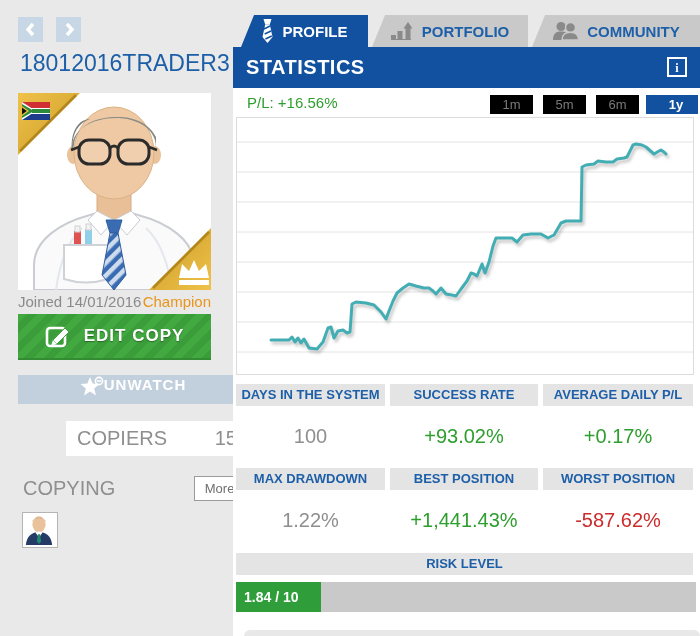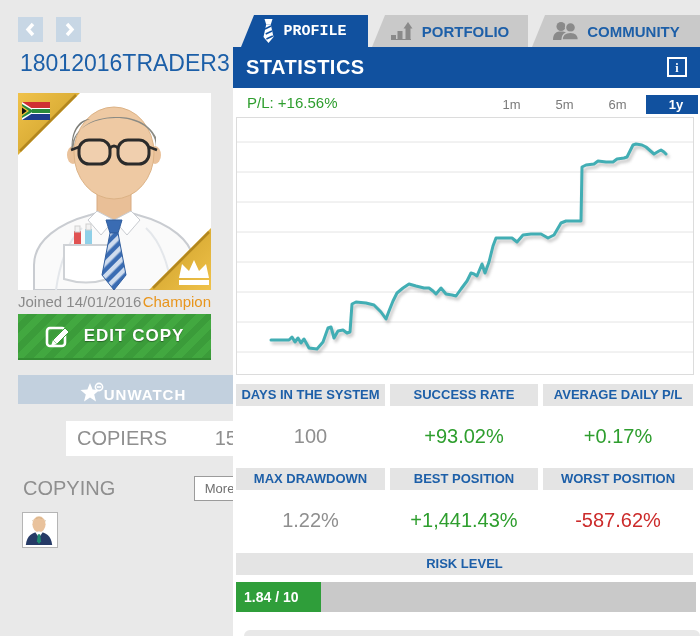--- a/index.html
+++ b/index.html
@@ -16,53 +16,53 @@
   .ribbon.br{right:0;bottom:0;}
   .joined-row{position:absolute;left:18px;top:293px;width:193px;font-size:15px;}
   .joined{color:#8a8a8a;}
   .champion{color:#e8951c;float:right;}
   .edit-copy{position:absolute;left:18px;top:314px;width:193px;height:46px;border:0;cursor:pointer;
      background:repeating-linear-gradient(135deg,#42a840 0 7px,#3b9c3a 7px 14px);
      border-bottom:2px solid #338c32;display:flex;align-items:center;justify-content:center;gap:12px;}
   .edit-copy span{color:#fff;font-weight:bold;font-size:17px;letter-spacing:1px;
      text-shadow:0 1px 1px rgba(0,0,0,0.35);}
   .unwatch{position:absolute;left:18px;top:375px;width:230px;height:29px;border:0;cursor:pointer;
-     background:#c2d0de;display:flex;align-items:flex-end;justify-content:center;}
+     background:#c2d0de;display:flex;align-items:flex-start;justify-content:center;}
   .unwatch span{color:#fff;font-weight:bold;font-size:15px;letter-spacing:1px;}
   .copiers-row{position:absolute;left:18px;top:421px;width:193px;height:35px;background:#fff;
      display:flex;align-items:center;justify-content:space-between;box-sizing:border-box;
      padding:0 11px;color:#8f8f8f;font-size:20px;margin-left:48px;}
   .copying-label{position:absolute;left:23px;top:477px;color:#8f8f8f;font-size:20px;}
   .more-btn{position:absolute;left:150px;top:476px;width:62px;height:25px;background:#fff;
      border:1px solid #9b9b9b;color:#6f6f6f;font-size:13px;cursor:pointer;
      font-family:"Liberation Sans",sans-serif;margin-left:44px;}
   .mini-avatar{position:absolute;left:22px;top:512px;width:34px;height:34px;background:#fff;
      border:1px solid #b5b5b5;cursor:pointer;}
 
   
   .tab{position:absolute;top:15px;height:32px;display:flex;align-items:center;justify-content:center;
        gap:8px;cursor:pointer;clip-path:polygon(13px 0,100% 0,100% 100%,0 100%);}
   .tab .lbl{font-weight:bold;font-size:15px;}
-  .tab-profile{left:241px;width:127px;background:#11519f;font-family:Liberation Mono, monospace;}
+  .tab-profile{left:241px;width:127px;background:#11519f;}
   .tab-profile .lbl{color:#fff;}
   .tab-portfolio{left:372px;width:156px;background:#c9c9c9;}
   .tab-community{left:532px;width:168px;background:#c9c9c9;}
   .tab-inactive .lbl{color:#1d5fa8;}
 
   
   .panel-bg{position:absolute;left:233px;top:47px;width:467px;height:589px;background:#fff;}
   .stats-bar{position:absolute;left:233px;top:47px;width:467px;height:41px;background:#11519f;}
   .stats-title{position:absolute;left:13px;top:9px;color:#fff;font-size:20px;font-weight:bold;
      letter-spacing:0.5px;}
   .info-btn{position:absolute;right:13px;top:10px;width:20px;height:20px;border:2px solid #fff;
      box-sizing:border-box;color:#fff;font-weight:bold;font-size:12px;text-align:center;
      line-height:16px;cursor:pointer;background:transparent;font-family:"Liberation Serif",serif;}
   .pl-text{position:absolute;left:247px;top:94px;font-size:15px;font-weight:normal;color:#2e9e2e;}
   .range-btn{position:absolute;top:95px;height:19px;border:0;font-size:13px;cursor:pointer;
-     background:#ffffff;color:#7a7a7a;padding:0;line-height:19px;text-align:center;
+     background:#000000;color:#7a7a7a;padding:0;line-height:19px;text-align:center;
      font-family:"Liberation Sans",sans-serif;}
   .range-btn.active{background:#11519f;color:#fff;font-weight:bold;}
   .chart-box{position:absolute;left:236px;top:117px;width:458px;height:258px;background:#fff;
      border:1px solid #dcdcdc;box-sizing:border-box;}
   .chart-grid line{stroke:#e4e4e4;stroke-width:1;}
   .chart-line{fill:none;stroke:#42aeb4;stroke-width:3;stroke-linejoin:round;stroke-linecap:round;
      filter:drop-shadow(2px 3px 1.5px rgba(130,130,130,0.45));}
   .stat-head{position:absolute;height:22px;background:#e4e4e4;color:#1d5fa8;font-weight:bold;
      font-size:13px;text-align:center;line-height:22px;}
   .stat-val{position:absolute;height:24px;font-size:20px;text-align:center;line-height:24px;}

